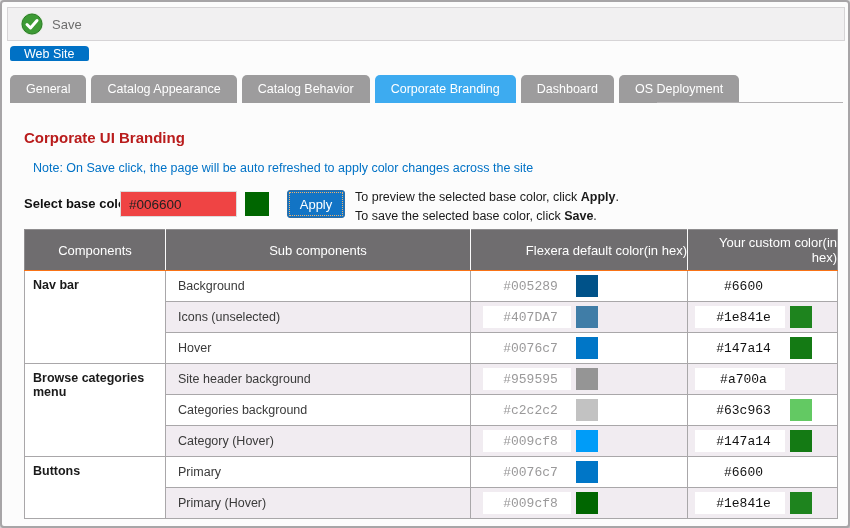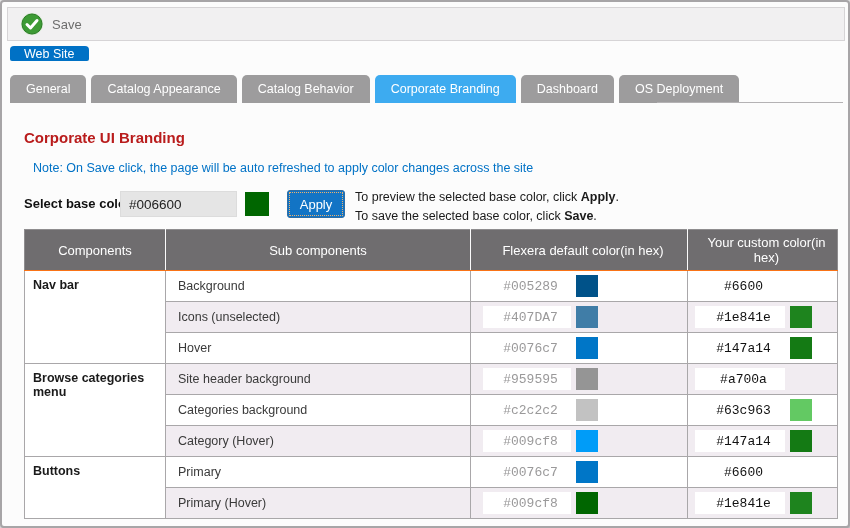--- a/index.html
+++ b/index.html
@@ -42,21 +42,21 @@
   .tabstrip-line { position:absolute; left:655px; top:100px; width:186px; height:1px; background:#b4b2b4; }
 
   
   .page-title { position:absolute; left:22px; top:127px; color:#b91c1c; font-size:15px; font-weight:bold; }
   .page-note  { position:absolute; left:31px; top:159px; color:#0072c6; font-size:12.5px; }
 
   .base-row { position:absolute; left:22px; top:188px; height:28px; }
   .base-label { position:absolute; left:0; top:6px; font-size:13px; font-weight:bold; color:#111; white-space:nowrap; }
   .base-input {
     position:absolute; left:96px; top:1px; width:117px; height:26px;
-    border:1px solid #dcdcdc; background:#e5e5e5; font-family:"Liberation Sans",sans-serif;
+    border:1px solid #dcdcdc; background:#ef4444; font-family:"Liberation Sans",sans-serif;
     font-size:13.5px; color:#222; padding-left:8px;
   }
   .base-swatch { position:absolute; left:221px; top:2px; width:24px; height:24px; }
   .apply-btn {
     position:absolute; left:263px; top:0; width:58px; height:28px;
     background:#1274c5; color:#fff; font-size:13px; font-family:"Liberation Sans",sans-serif;
     border:1px solid #2e6da4; border-radius:3px; cursor:pointer;
     outline:1px dotted #f0b26a; outline-offset:-3px;
   }
   .instructions { position:absolute; left:353px; top:186px; font-size:12.5px; color:#1a1a1a; line-height:19px; }
@@ -67,21 +67,21 @@
     position:absolute; left:22px; top:227px; width:813px;
     border-collapse:collapse; table-layout:fixed;
     font-size:12.5px; color:#1a1a1a;
     border:1px solid #8f8d8f;
   }
   .branding-table th {
     background:#6f6d6f; color:#fff; font-weight:normal; font-size:13px;
     height:41px; border-bottom:1px solid #f97316;
   }
   .branding-table th + th { border-left:1px solid #fbfbfb; }
-  .branding-table th.left { text-align:center; padding-left:8px; }
+  .branding-table th.left { text-align:right; padding-left:8px; }
   .branding-table td { border:1px solid #a9a7a9; height:31px; background:#fff; }
   .branding-table td.comp { vertical-align:top; padding:7px 0 0 8px; font-weight:bold; font-size:12.5px; }
   .branding-table td.sub { padding-left:12px; color:#3a3a3a; }
   .branding-table tr.alt td { background:#f1ecf1; }
   .branding-table tr td.comp { background:#fff; }
   .colorcell { display:flex; align-items:center; }
   .colorcell.def { padding-left:12px; }
   .colorcell.cus { padding-left:7px; }
   .hex-input {
     border:none; background:#fff; height:22px; font-family:Liberation Mono, monospace;

